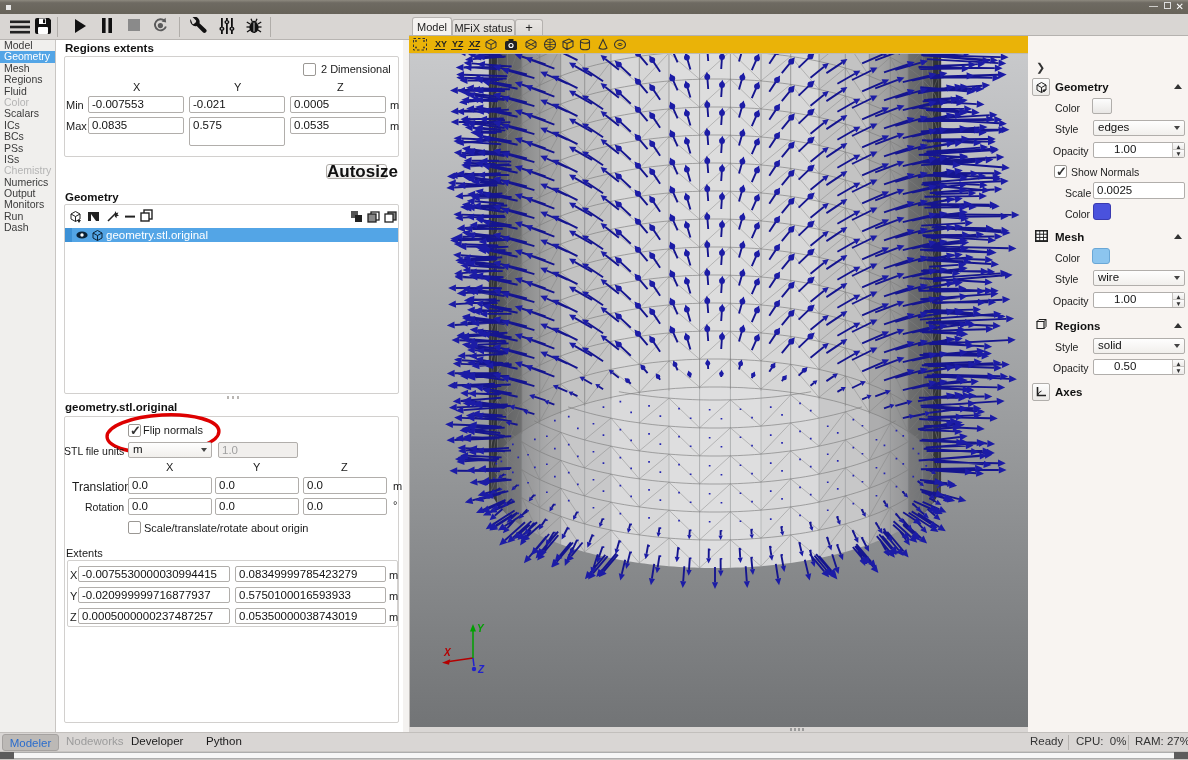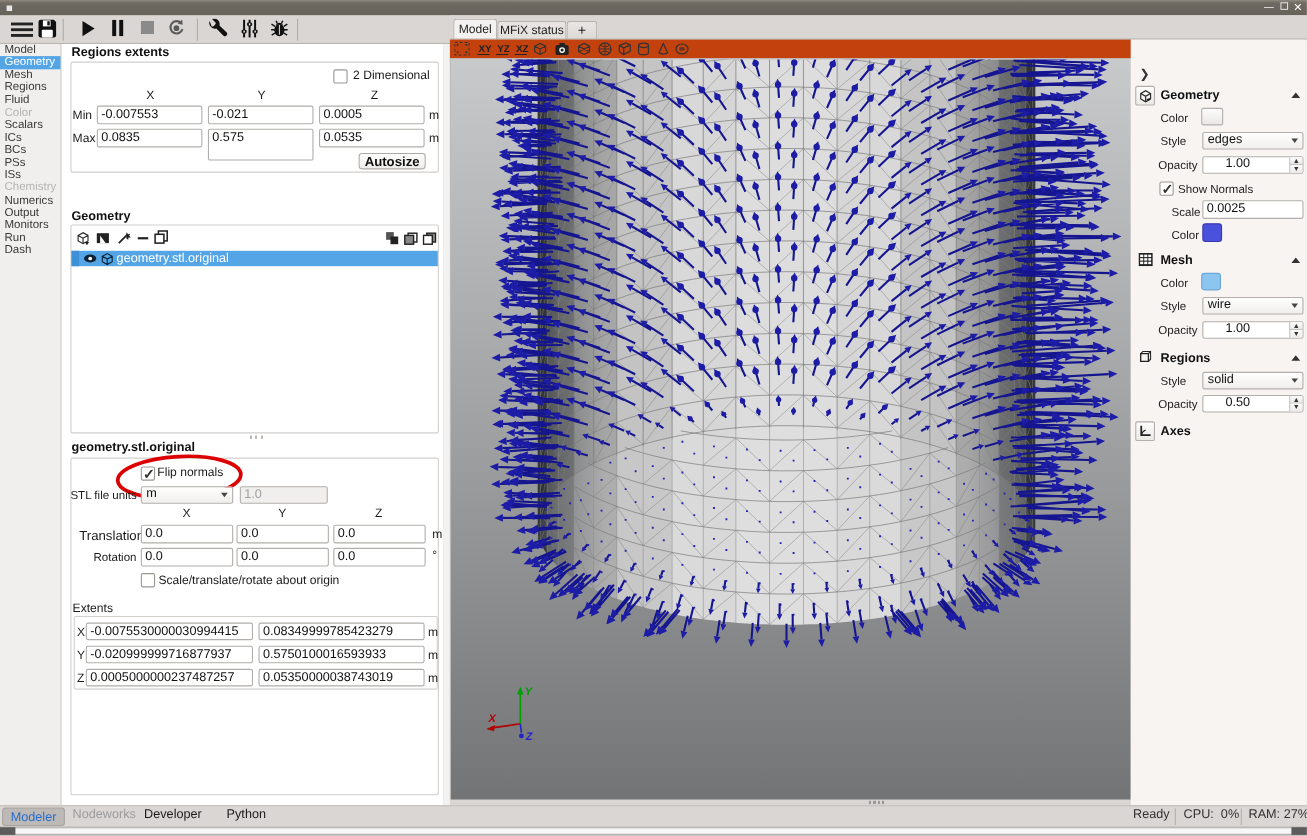--- a/index.html
+++ b/index.html
@@ -19,30 +19,30 @@
 .fld{position:absolute;border:1px solid #b1aeab;border-radius:2px;background:#fff;font-size:11.5px;color:#111;padding-left:3px;white-space:nowrap;overflow:hidden;line-height:14px;}
 .fldd{background:#f1efed;color:#a0a0a0;}
 .cb{position:absolute;width:13px;height:13px;border:1px solid #9b9894;border-radius:2px;background:#fff;}
 .chk{position:absolute;font-size:13px;font-weight:bold;color:#333;line-height:10px;}
 .combo{position:absolute;border:1px solid #b1aeab;border-radius:2px;background:linear-gradient(#fefefe,#f1efec);font-size:11.5px;color:#111;padding-left:4px;}
 .combo .ar{position:absolute;right:4px;top:50%;margin-top:-2px;width:0;height:0;border-left:3.5px solid transparent;border-right:3.5px solid transparent;border-top:4px solid #444;}
 .spin{position:absolute;border:1px solid #b1aeab;border-radius:2px;background:#fff;font-size:11.5px;color:#111;padding-left:20px;}
 .spin .up,.spin .dn{position:absolute;right:0px;width:12px;height:50%;font-size:6.5px;line-height:7px;color:#333;text-align:center;background:linear-gradient(#fcfcfc,#eceae8);border-left:1px solid #c5c2bf;}
 .spin .up{top:0;border-bottom:0.5px solid #c5c2bf;}
 .spin .dn{bottom:0;}
-.btn{position:absolute;border:1px solid #aeaba7;border-radius:3px;background:linear-gradient(#fdfdfd,#efedeb);font-weight:bold;font-size:12px;color:#111;text-align:center;}
+.btn{position:absolute;border:1px solid #aeaba7;border-radius:3px;background:linear-gradient(#fdfdfd,#efedeb);font-weight:bold;font-size:17px;color:#111;text-align:center;margin-top:25px;}
 #rightpanel{position:absolute;left:1028px;top:36px;width:160px;height:696px;background:#f8f4f1;}
 #rightpanel .lbl{color:#222;font-size:10.5px;}
 .rp-hd{position:absolute;font-size:11.5px;font-weight:bold;color:#111;}
 .rp-col{position:absolute;border:1px solid #9f9c99;border-radius:2px;}
 .tri-up{position:absolute;width:0;height:0;border-left:4.5px solid transparent;border-right:4.5px solid transparent;border-bottom:5px solid #333;}
 #tabstrip{position:absolute;left:409px;top:14px;width:779px;height:22px;background:#d9d6d3;}
 .tab{position:absolute;border:1px solid #b5b2af;border-bottom:none;border-radius:3px 3px 0 0;font-size:11px;color:#222;text-align:center;background:linear-gradient(#e8e5e2,#dcd9d6);}
 .tab.active{background:#f4f2f0;}
-#vptools{position:absolute;left:409px;top:36px;width:619px;height:17px;background:#c2410c;}
+#vptools{position:absolute;left:409px;top:36px;width:619px;height:17px;background:#eab308;}
 #viewport{position:absolute;left:409px;top:53px;width:619px;height:674px;border-left:1px solid #bdbab7;border-top:1px solid #bdbab7;}
 #statusbar{position:absolute;left:0;top:732px;width:1188px;height:19px;background:#d9d6d4;border-top:1px solid #c2bfbc;font-size:11.5px;}
 #statusbar .abs{white-space:nowrap;}
 #bottomstrip{position:absolute;left:0;top:751px;width:1188px;height:9px;background:#c8c5c2;}
 svg{display:block;}
 .vpi{position:absolute;top:2px;width:14px;height:13px;}
 </style></head>
 <body>
 <div id="titlebar">
     <div class="t">MFiX Single-Phase</div>

